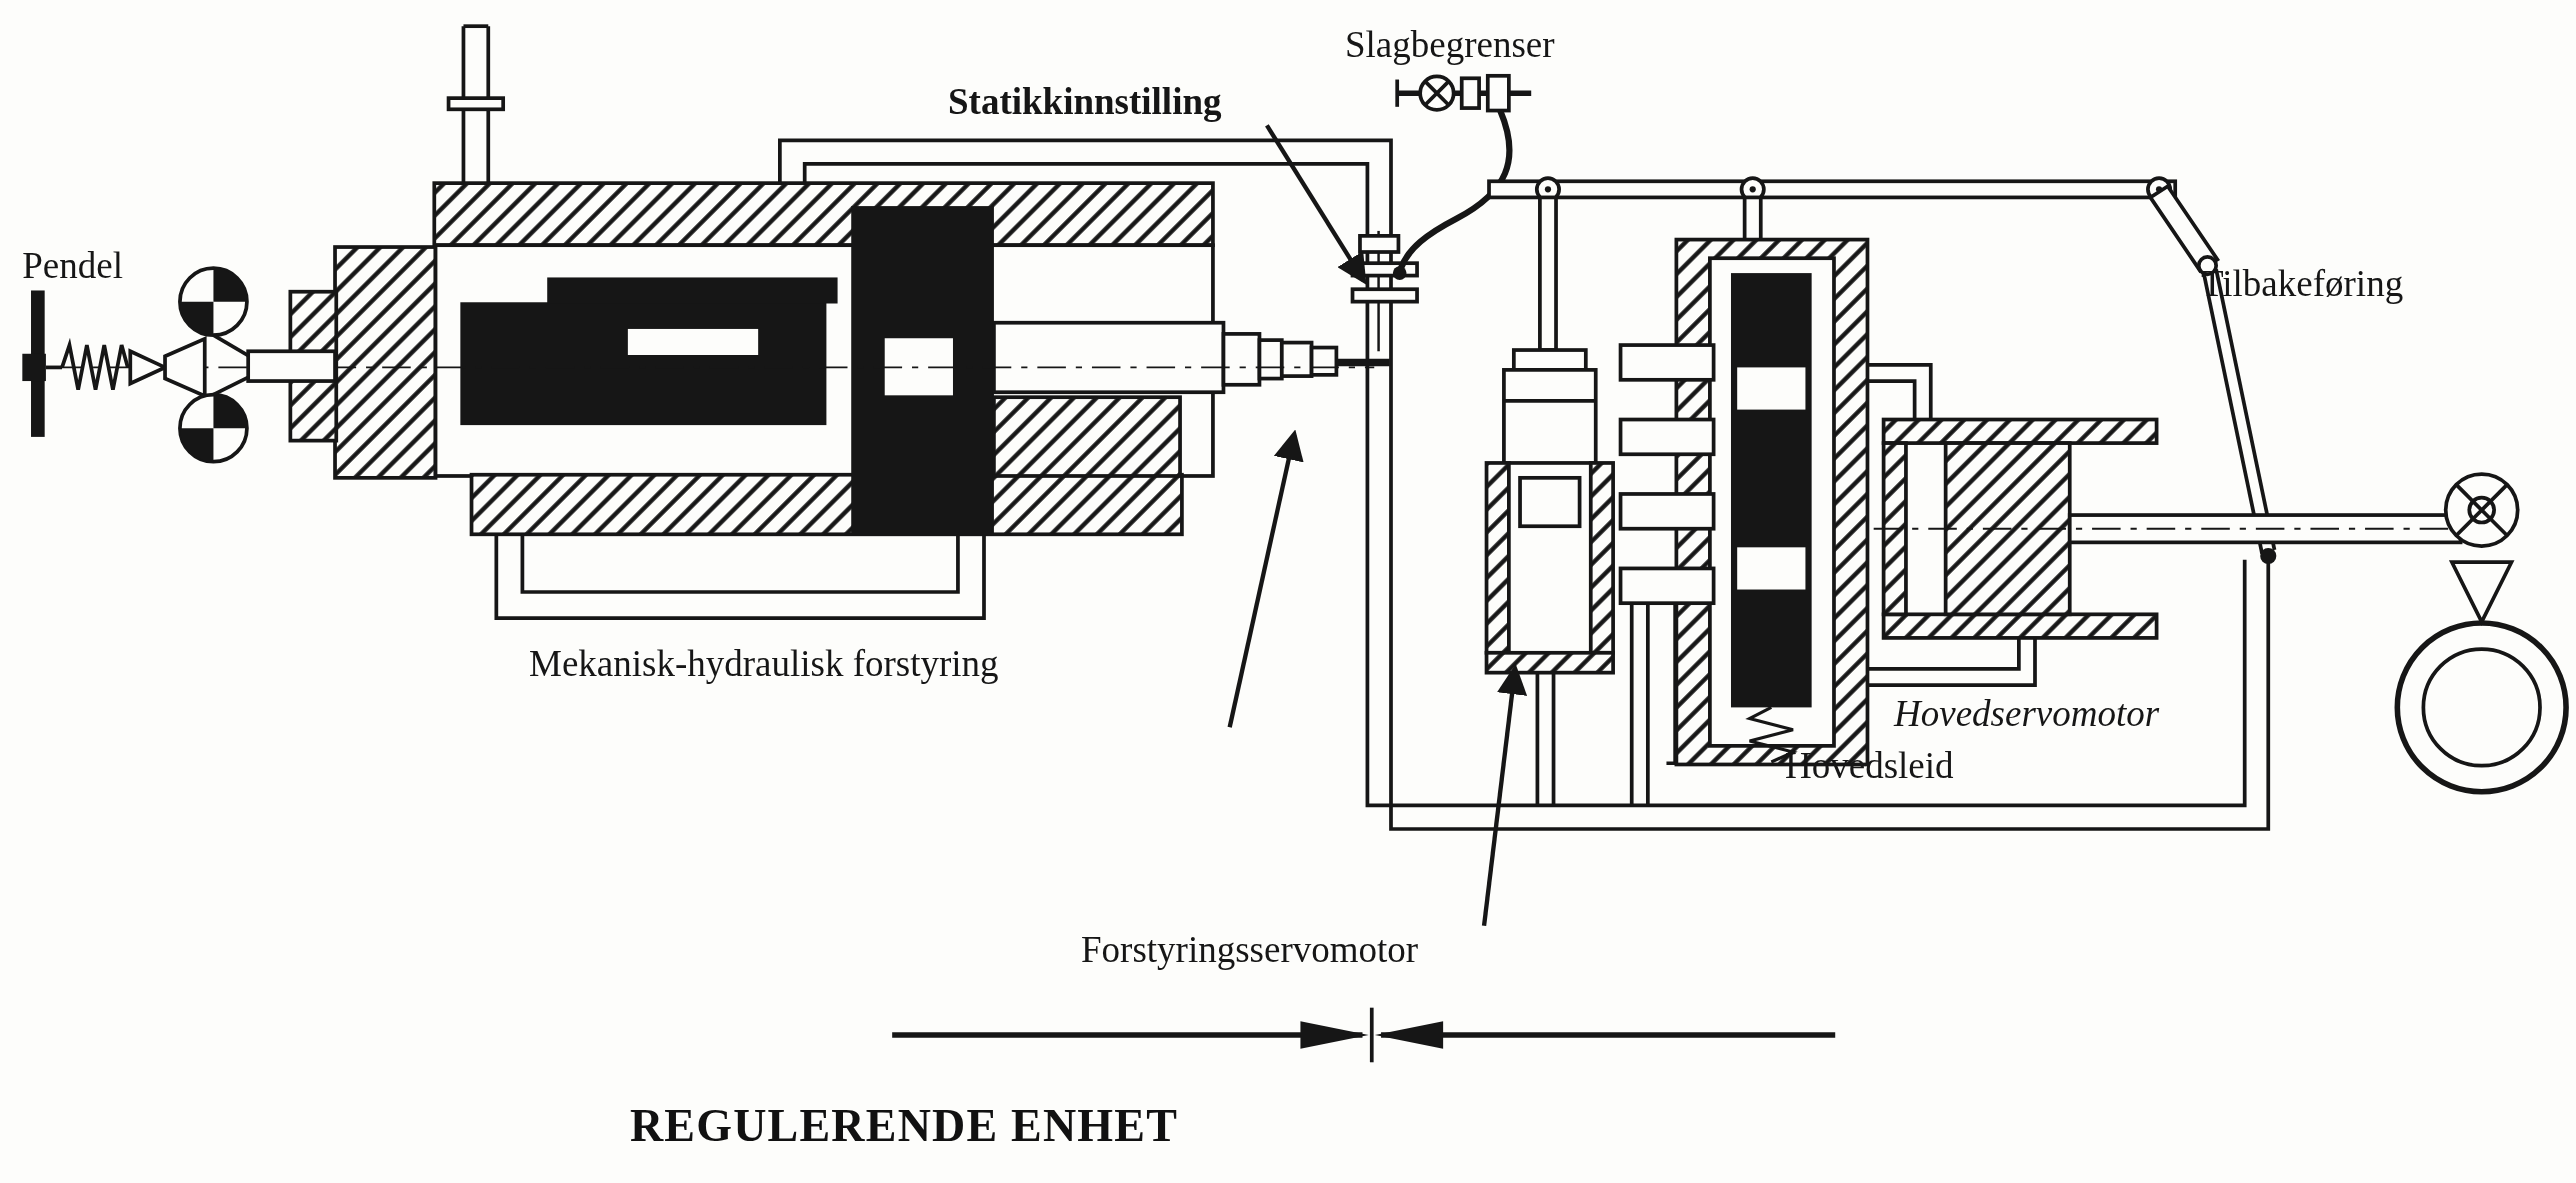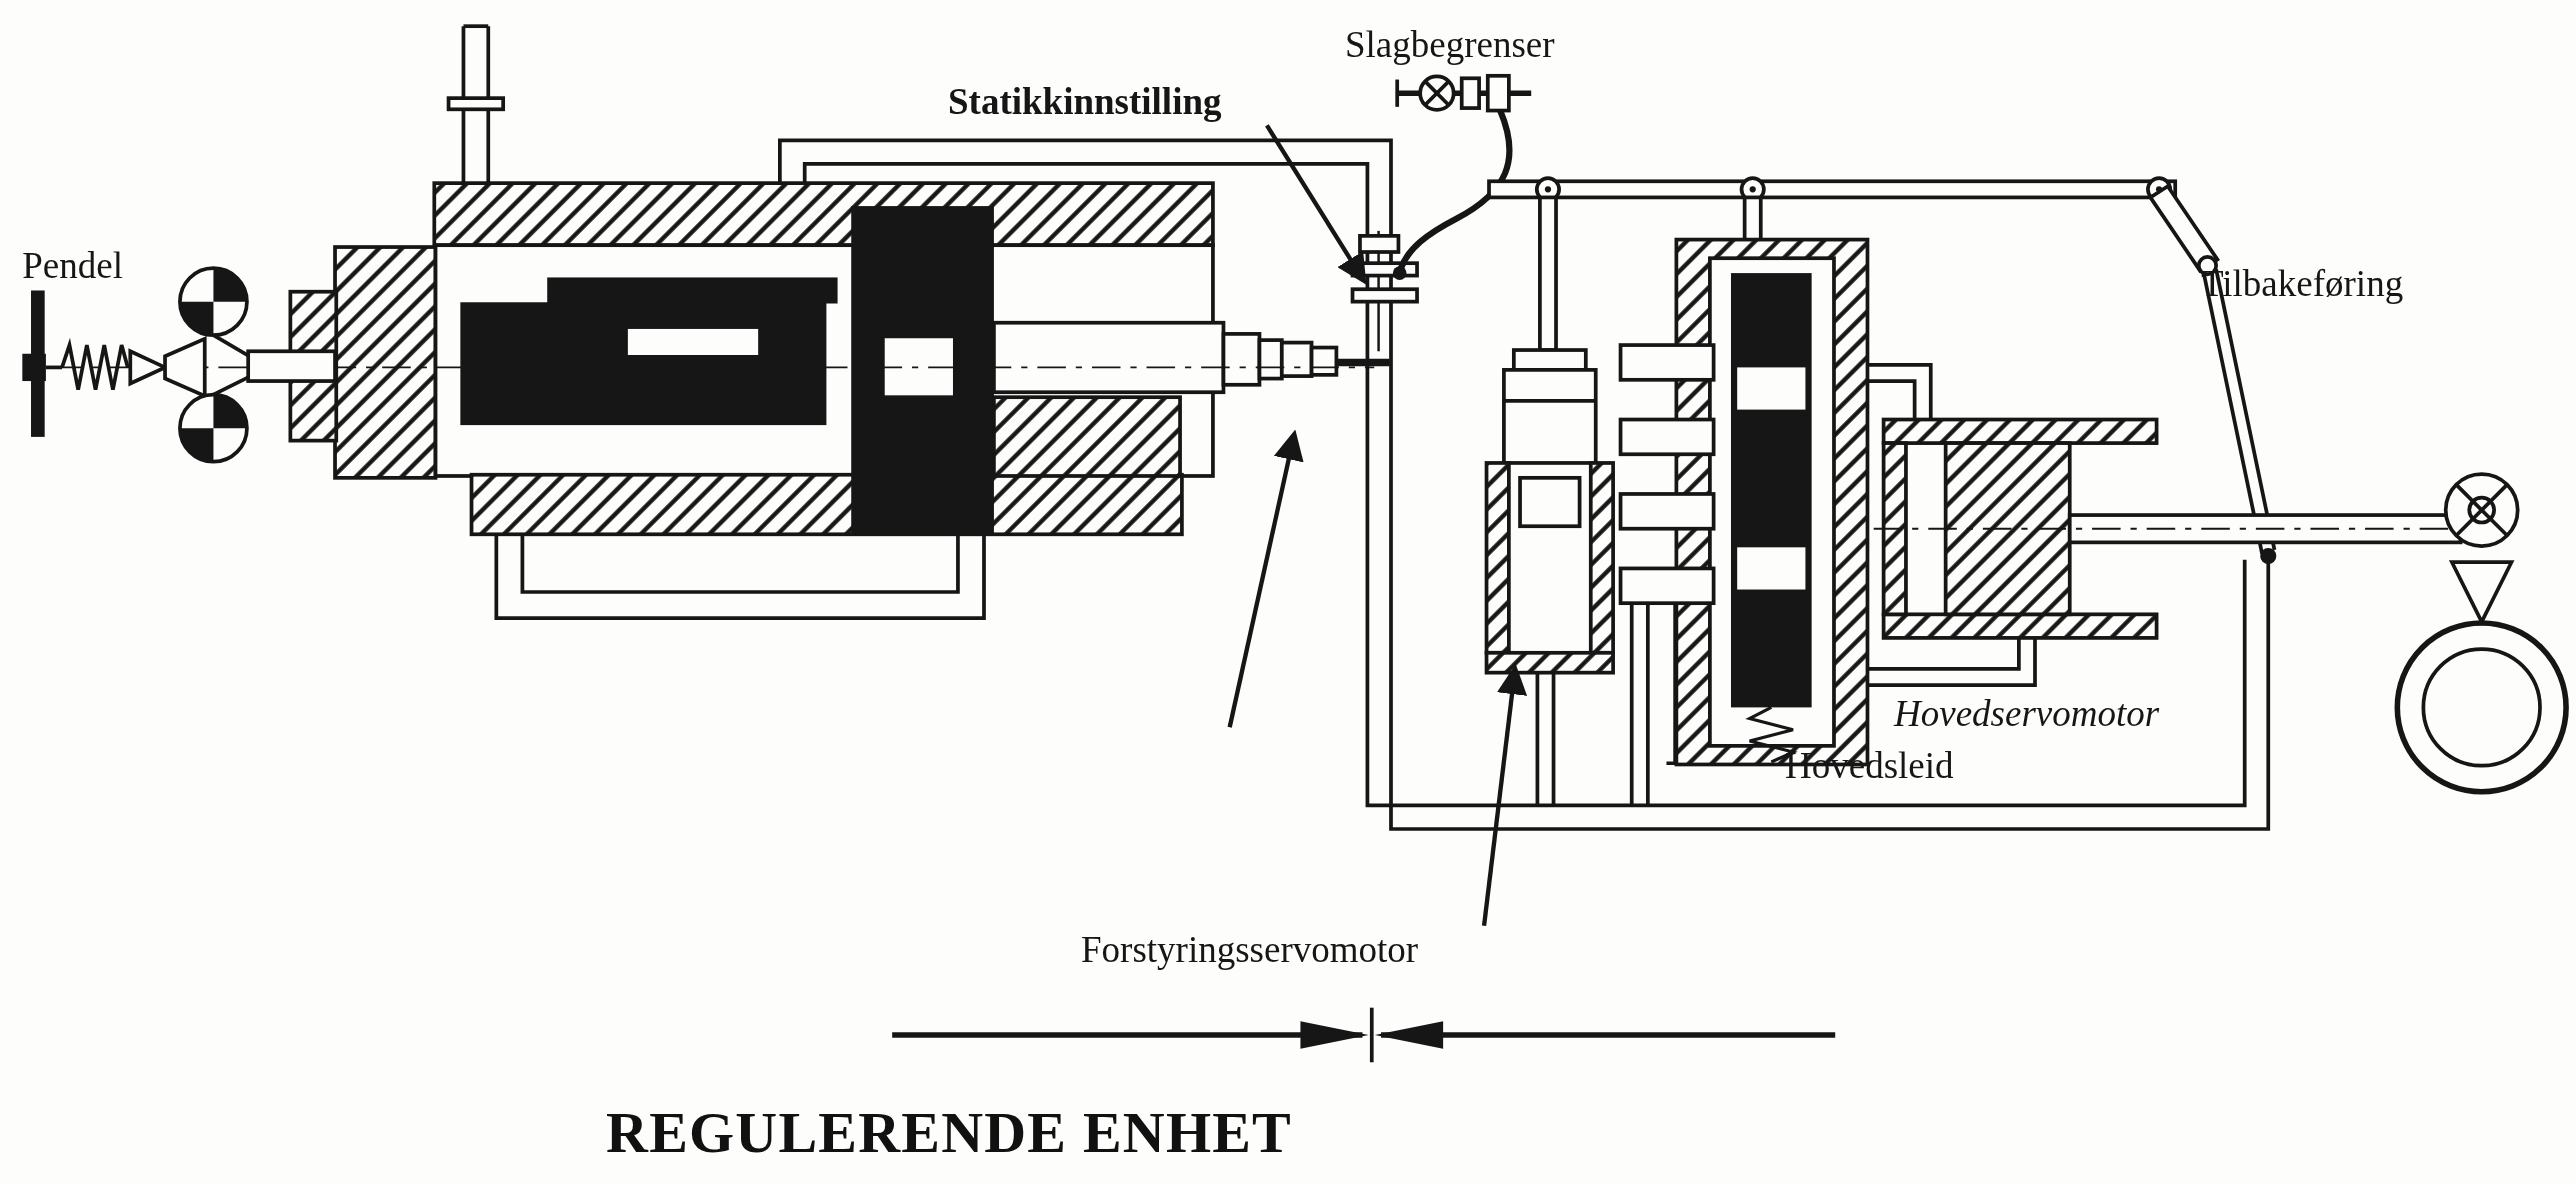--- a/index.html
+++ b/index.html
@@ -14,25 +14,25 @@
   svg.art{position:absolute;left:0;top:0;width:2576px;height:1184px;}
   .lbl{
     position:absolute;
     font-size:37px;
     line-height:1.05;
     white-space:nowrap;
     color:#161616;
   }
   .title{
     position:absolute;
-    font-size:58px;
+    font-size:46px;
     font-weight:bold;
     letter-spacing:1.2px;
     white-space:nowrap;
-    text-align:right;
+    text-align:center;
     color:#111111;
   }
 </style>
 </head>
 <body>
 
 <div class="page">
 
   <svg class="art" viewBox="0 0 4152 1908">
     <defs>
@@ -205,20 +205,21 @@
       <line x1="2042" y1="202" x2="2198" y2="452" marker-end="url(#arrowhead)"></line>
       <line x1="1982" y1="1172" x2="2086" y2="700" marker-end="url(#arrowhead)"></line>
       <line x1="2392" y1="1492" x2="2442" y2="1078" marker-end="url(#arrowhead)"></line>
     </g>
   </svg>
 
   <div class="lbl" style="left:22.3px;top:247px;">Pendel</div>
   <div class="lbl" style="left:948px;top:83px;font-weight:bold;">Statikkinnstilling</div>
   <div class="lbl" style="left:1345px;top:26px;">Slagbegrenser</div>
   <div class="lbl" style="left:2201px;top:265px;">Tilbakeføring</div>
+  <div class="lbl" style="left:529px;top:645px;">Mekanisk-hydraulisk forstyring</div>
   <div class="lbl" style="left:1081px;top:931px;">Forstyringsservomotor</div>
   <div class="lbl" style="left:1785px;top:747px;">Hovedsleid</div>
   <div class="lbl" style="left:1894px;top:695px;font-style:italic;">Hovedservomotor</div>
 
   <div class="title" style="left:516px;top:1099px;width:776px;">REGULERENDE ENHET</div>
 
 </div>
 
 
 </body></html>

